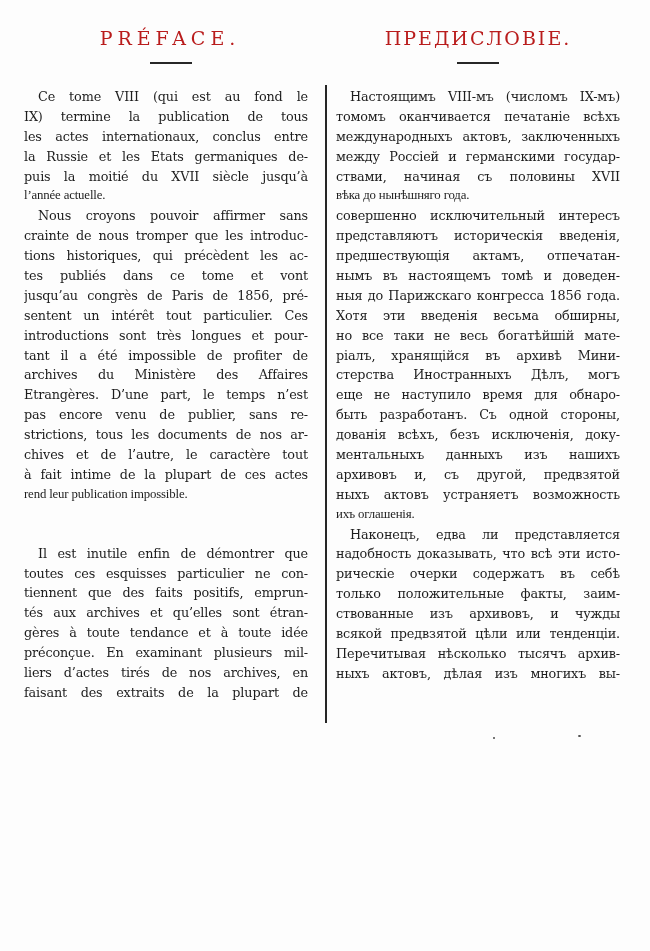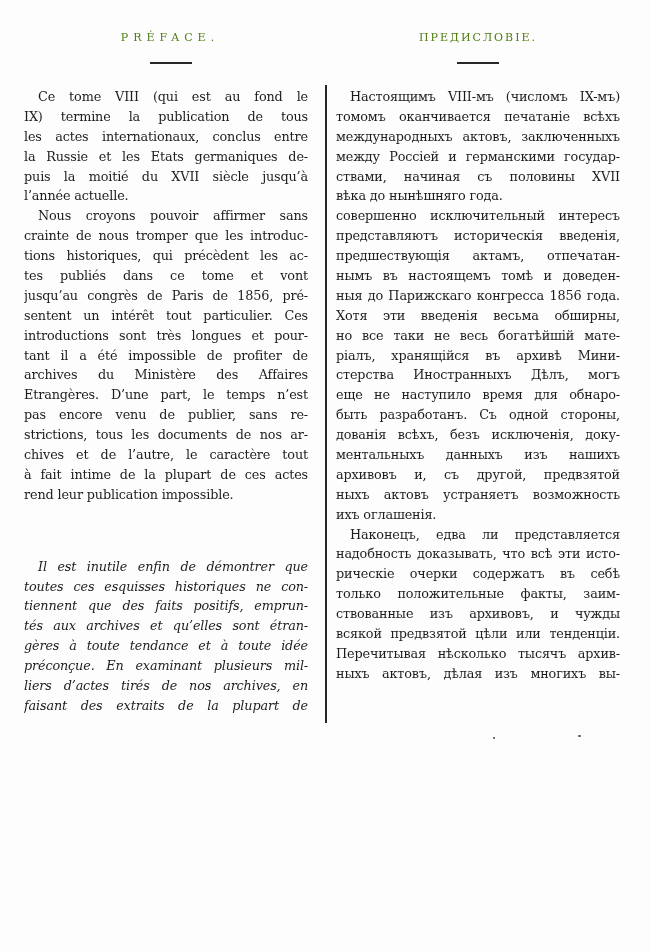--- a/index.html
+++ b/index.html
@@ -20,24 +20,24 @@
     padding-left: 24px;
   }
   .column { width: 284px; }
   .col-spacer { width: 28px; }
   .col-header {
     padding-top: 27px;
     text-align: center;
   }
   .col-title {
     margin: 0;
-    font-size: 11px;
+    font-size: 19px;
     font-weight: normal;
     line-height: 22px;
-    color: #4d7c0f;
+    color: #b91c1c;
     white-space: nowrap;
   }
   .column-left .col-title { letter-spacing: 5px; padding-left: 8px; }
   .column-right .col-title { letter-spacing: 2px; }
   .title-rule {
     width: 42px; height: 2px;
     background: #272727;
     margin: 13px auto 0 auto;
   }
   .column-left .title-rule { transform: translateX(5px); }
@@ -48,22 +48,22 @@
     font-size: 12.8px;
     letter-spacing: -0.15px;
     line-height: 19.9px;
     height: 19.9px;
     overflow: hidden;
     text-align: justify;
     text-align-last: justify;
     color: #1d1d1d;
   }
   .line.first { text-indent: 14px; }
-  .line.para-end { text-align-last: left; }
-  .paragraph.gap-before { margin-top: 52px; font-style: italic; }
+  .line.para-end { text-align-last: left; font-family: Liberation Serif, serif; }
+  .paragraph.gap-before { margin-top: 39px; }
   .divider {
     position: absolute;
     left: 325px; top: 85px;
     width: 1.5px; height: 638px;
     background: #262626;
   }
   .ink-speck {
     position: absolute;
     background: #4a4a4a;
     border-radius: 50%;
@@ -103,21 +103,21 @@
             <div class="line">archives du Ministère des Affaires</div>
             <div class="line">Etrangères. D’une part, le temps n’est</div>
             <div class="line">pas encore venu de publier, sans re-</div>
             <div class="line">strictions, tous les documents de nos ar-</div>
             <div class="line">chives et de l’autre, le caractère tout</div>
             <div class="line">à fait intime de la plupart de ces actes</div>
             <div class="line para-end">rend leur publication impossible.</div>
           </div>
           <div class="paragraph gap-before">
             <div class="line first">Il est inutile enfin de démontrer que</div>
-            <div class="line">toutes ces esquisses historiques ne con-</div>
+            <div class="line">toutes ces esquisses particulier ne con-</div>
             <div class="line">tiennent que des faits positifs, emprun-</div>
             <div class="line">tés aux archives et qu’elles sont étran-</div>
             <div class="line">gères à toute tendance et à toute idée</div>
             <div class="line">préconçue. En examinant plusieurs mil-</div>
             <div class="line">liers d’actes tirés de nos archives, en</div>
             <div class="line">faisant des extraits de la plupart de</div>
           </div>
         </div>
     </div>
 

